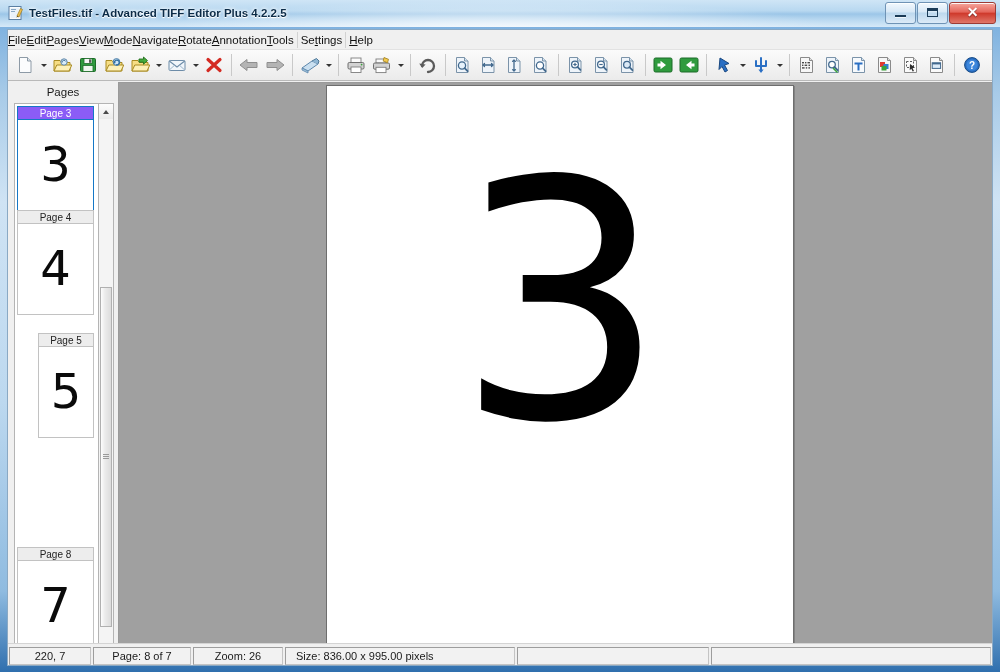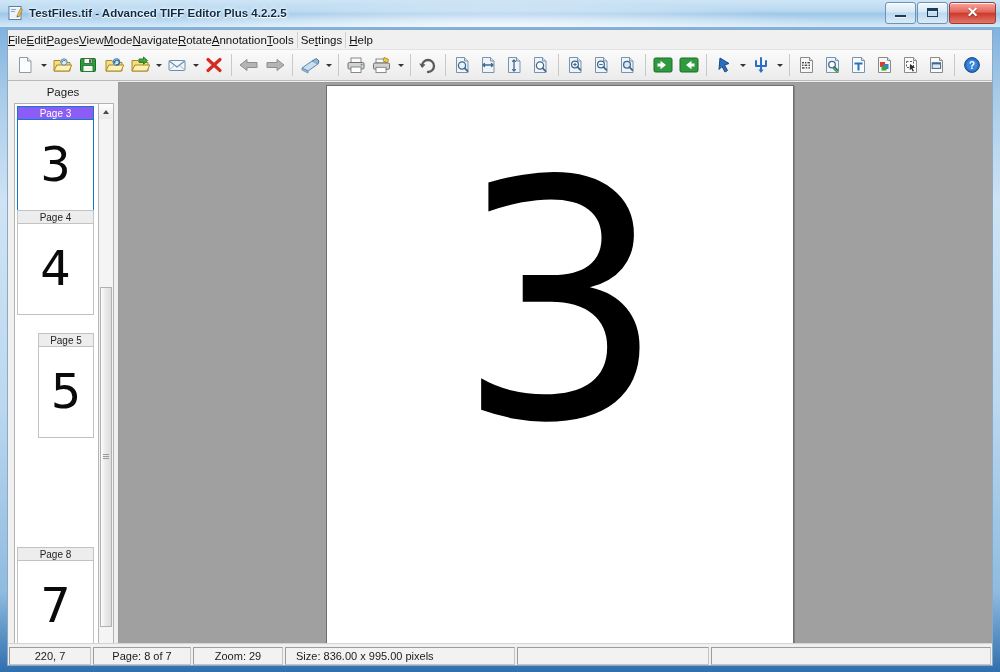--- a/index.html
+++ b/index.html
@@ -607,20 +607,20 @@
 
     <div id="doc-view">
       <div id="page">
         <div id="page-number">3</div>
       </div>
     </div>
 
     <div id="status-bar">
       <div class="status-cell" id="st-coords">220, 7</div>
       <div class="status-cell" id="st-page">Page: 8 of 7</div>
-      <div class="status-cell" id="st-zoom">Zoom: 29</div>
+      <div class="status-cell" id="st-zoom">Zoom: 26</div>
       <div class="status-cell" id="st-size">Size: 836.00 x 995.00 pixels</div>
       <div class="status-cell" id="st-fill1"></div>
       <div class="status-cell" id="st-fill2"></div>
     </div>
 
   </div>
 </div>
 
 </body></html>

